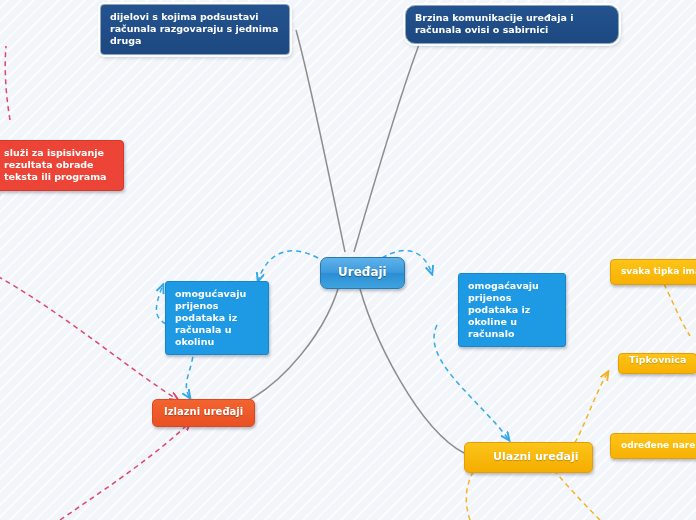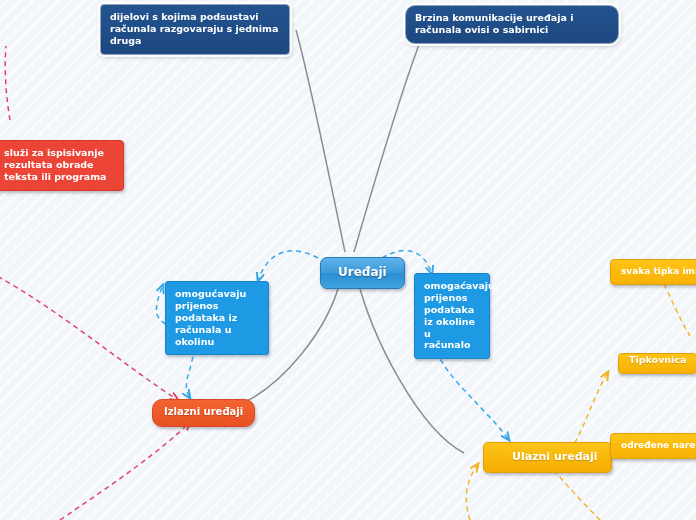--- a/index.html
+++ b/index.html
@@ -89,21 +89,21 @@
     background: #ec4436;
     border: 1px solid #d4392b;
     border-radius: 4px;
   }
   .node-red-pill {
     font-size: 10px;
     padding: 6px 11px 7px 11px;
     background: #f05a28;
     background: linear-gradient(to bottom, #f26430 0%, #ea5023 100%);
     border: 1px solid #d8491f;
-    border-radius: 10px;
+    border-radius: 5px;
     text-shadow: 0 1px 1px rgba(0,0,0,0.25);
   }
 
   
   .node-amber-pill {
     font-size: 11px;
     padding: 7px 13px 8px 13px;
     background: linear-gradient(to bottom, #fcc419 0%, #f5ad00 100%);
     border: 1px solid #e2a006;
     border-radius: 5px;
@@ -125,23 +125,23 @@
     border-radius: 4px;
     white-space: nowrap;
   }
 
   
   #node-note-dijelovi      { left: 100px; top: 4px;   width: 190px; }
   #node-note-brzina        { left: 405px; top: 5px;   width: 214px; border-radius: 10px; }
   #node-note-ispisivanje   { left: -6px;  top: 140px; width: 130px; }
   #node-uredaji            { left: 320px; top: 243px; margin-top: 14px; }
   #node-note-izlaz-prijenos{ left: 165px; top: 281px; width: 104px; }
-  #node-note-ulaz-prijenos { left: 414px; top: 273px; width: 76px; }
+  #node-note-ulaz-prijenos { left: 458px; top: 273px; width: 108px; }
   #node-izlazni            { left: 152px; top: 399px; }
-  #node-ulazni             { left: 483px; top: 442px; padding-left: 28px; }
+  #node-ulazni             { left: 464px; top: 442px; padding-left: 28px; }
   #node-svaka-tipka        { left: 610px; top: 259px; }
   #node-tipkovnica         { left: 618px; top: 353px; }
   #node-naredbe            { left: 610px; top: 433px; }
 </style>
 </head>
 <body>
 
 <div id="mindmap-canvas">
 
   <svg id="edge-layer" viewBox="0 0 696 520">

